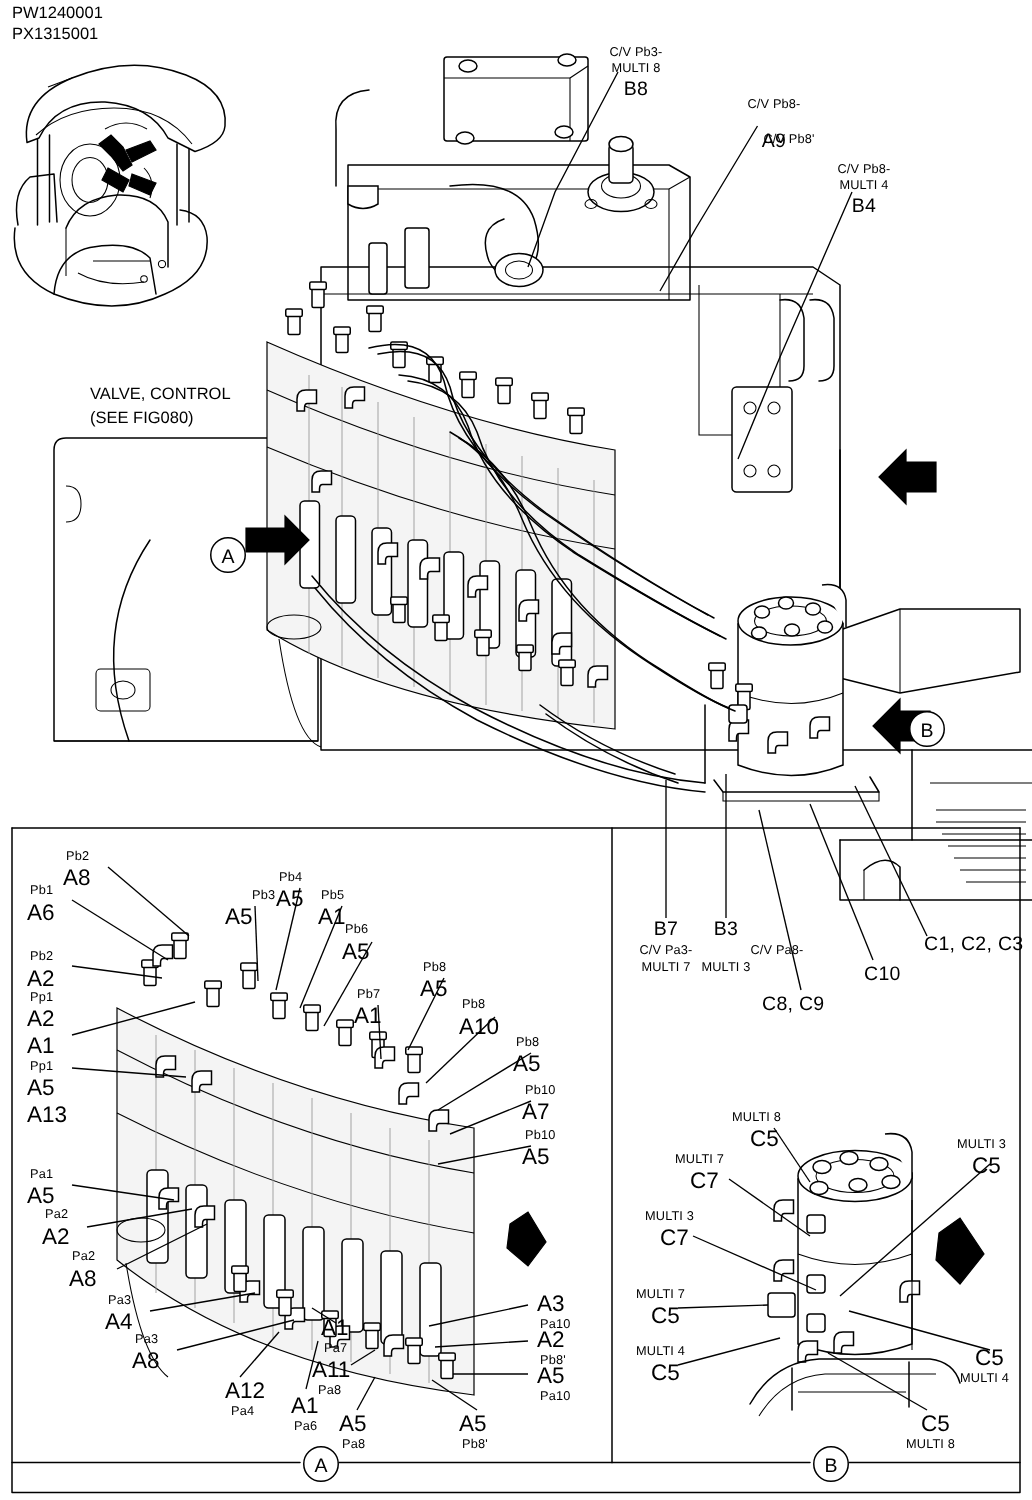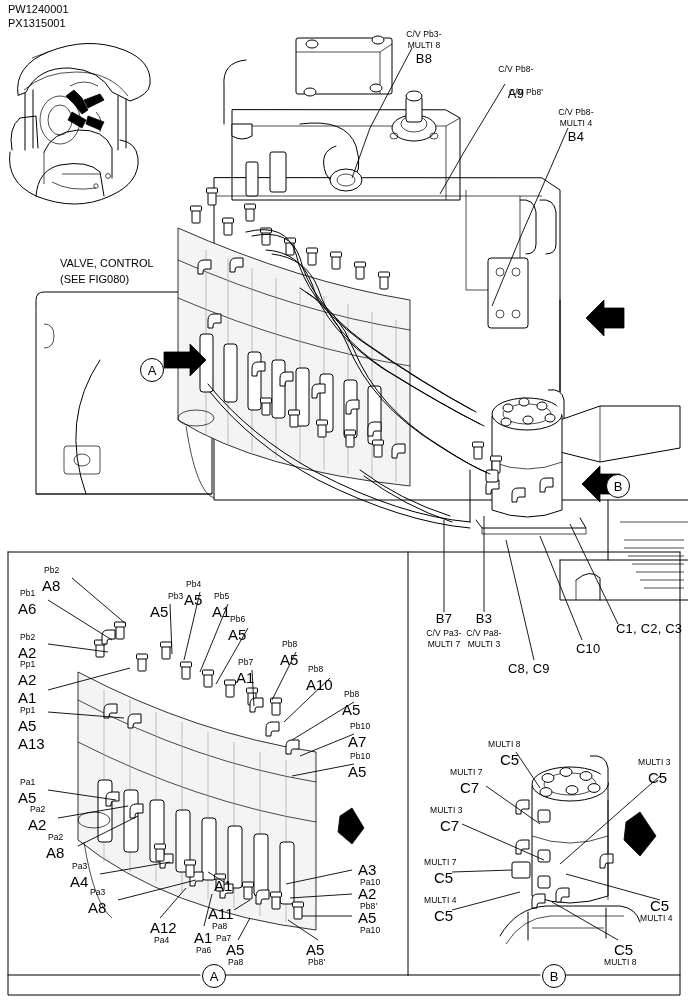--- a/index.html
+++ b/index.html
@@ -416,21 +416,21 @@
     <div class="lbl sml ctr" style="left:550px;top:119px;width:52px;">MULTI 4</div>
     <div class="lbl big ctr" style="left:550px;top:130px;width:52px;">B4</div>
   </div>
   <div>
     <div class="lbl big ctr" style="left:424px;top:612px;width:40px;">B7</div>
     <div class="lbl sml ctr" style="left:414px;top:629px;width:60px;">C/V Pa3-</div>
     <div class="lbl sml ctr" style="left:414px;top:640px;width:60px;">MULTI 7</div>
   </div>
   <div>
     <div class="lbl big ctr" style="left:464px;top:612px;width:40px;">B3</div>
-    <div class="lbl sml ctr" style="left:454px;top:629px;width:60px;">C/V Pa8-</div>
+    <div class="lbl sml ctr" style="left:454px;top:629px;width:60px;padding-left:34px;">C/V Pa8-</div>
     <div class="lbl sml ctr" style="left:454px;top:640px;width:60px;">MULTI 3</div>
   </div>
   <div class="lbl big" style="left:508px;top:662px;">C8, C9</div>
   <div class="lbl big" style="left:576px;top:642px;">C10</div>
   <div class="lbl big" style="left:616px;top:622px;">C1, C2, C3</div>
 
   <div class="circ" style="left:140px;top:358px;">A</div>
   <div class="circ" style="left:606px;top:474px;">B</div>
 
   <div>
@@ -520,21 +520,21 @@
   <div>
     <div class="lbl code" style="left:150px;top:920px;">A12</div>
     <div class="lbl sml" style="left:154px;top:936px;">Pa4</div>
   </div>
   <div>
     <div class="lbl code" style="left:194px;top:930px;">A1</div>
     <div class="lbl sml" style="left:196px;top:946px;">Pa6</div>
   </div>
   <div>
     <div class="lbl code" style="left:214px;top:878px;">A1</div>
-    <div class="lbl sml" style="left:216px;top:894px;margin-top:40px;">Pa7</div>
+    <div class="lbl sml" style="left:216px;top:894px;">Pa7</div>
   </div>
   <div>
     <div class="lbl code" style="left:208px;top:906px;text-align:right;">A11</div>
     <div class="lbl sml" style="left:212px;top:922px;">Pa8</div>
   </div>
   <div>
     <div class="lbl code" style="left:226px;top:942px;">A5</div>
     <div class="lbl sml" style="left:228px;top:958px;">Pa8</div>
   </div>
   <div>

